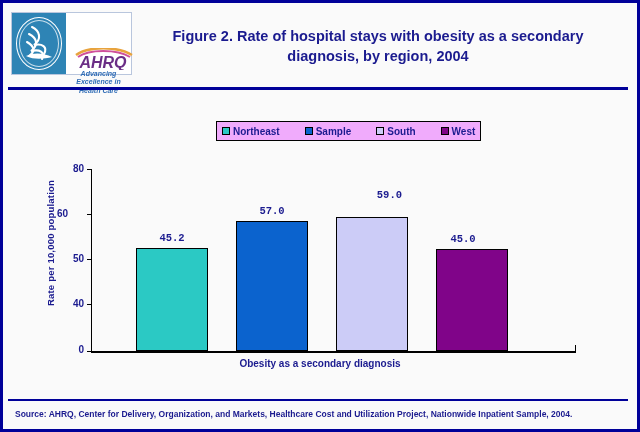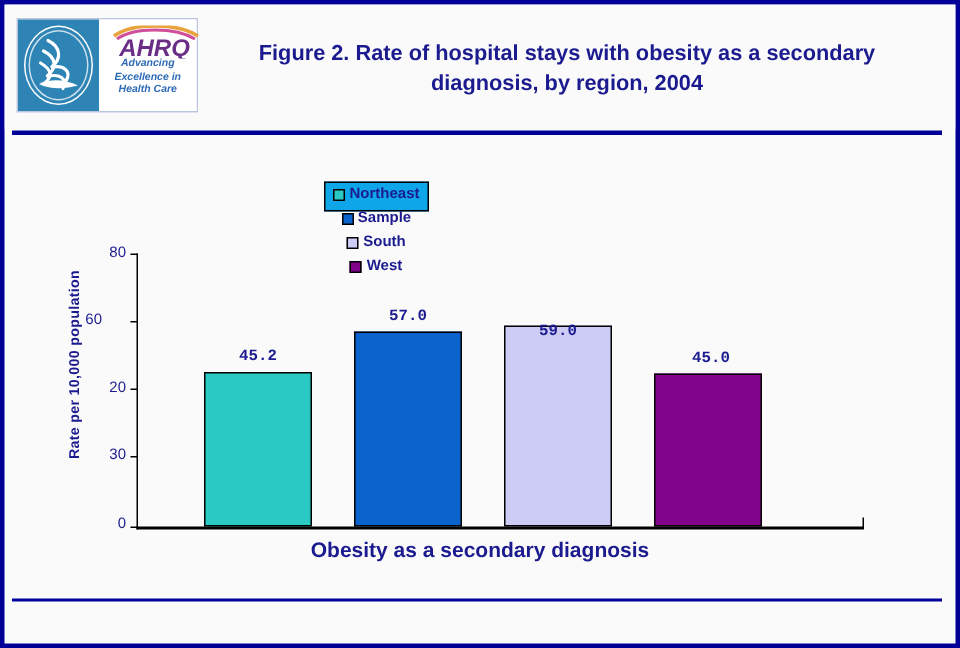--- a/index.html
+++ b/index.html
@@ -29,20 +29,21 @@
     background: #fafafa;
   }
   #logo-block {
     position: absolute;
     left: 8px; top: 9px;
     width: 121px; height: 63px;
     border: 1px solid #b9c6dd;
     box-sizing: border-box;
     background: #ffffff;
     display: flex;
+    align-items: center;
   }
   #hhs-seal {
     position: relative;
     width: 54px; height: 61px;
     background: #2e84b5;
     overflow: hidden;
     flex: 0 0 auto;
   }
   #hhs-seal .ring {
     position: absolute;
@@ -110,27 +111,26 @@
     left: 5px; top: 90px;
     width: 624px; height: 300px;
     background: #fafafa;
   }
 
   
   #legend {
     position: absolute;
     left: 208px; top: 28px;
     border: 1px solid #000000;
-    background: #0ea5e9;
+    background: #f0abfc;
     padding: 2px 5px 2px 5px;
     display: flex;
     align-items: center;
-    gap: 5px;
+    gap: 25px;
     height: 14px;
-    flex-direction: column;
   }
   .legend-item {
     display: flex;
     align-items: center;
     gap: 3px;
   }
   .legend-swatch {
     width: 8px; height: 8px;
     border: 1px solid #000000;
     box-sizing: border-box;
@@ -161,21 +161,21 @@
     font-weight: bold;
     color: #1b1b8f;
     letter-spacing: .2px;
     font-family: "Liberation Sans", sans-serif;
   }
   .y-tick-label {
     position: absolute;
     width: 26px;
     text-align: right;
     font-size: 10px;
-    font-weight: normal;
+    font-weight: bold;
     color: #1b1b8f;
     font-family: "Liberation Sans", sans-serif;
   }
   .tick-mark {
     position: absolute;
     width: 5px; height: 1px;
     background: #000000;
   }
   #y-axis-line {
     position: absolute;
@@ -207,21 +207,21 @@
     font-size: 10.5px;
     font-weight: bold;
     color: #1b1b8f;
     font-family: Liberation Mono, monospace;
   }
   #x-axis-title {
     position: absolute;
     left: 0; top: 265px;
     width: 624px;
     text-align: center;
-    font-size: 14px;
+    font-size: 10px;
     font-weight: bold;
     color: #1b1b8f;
     font-family: "Liberation Sans", sans-serif;
   }
 
   
   #footer-rule {
     position: absolute;
     left: 5px; top: 396px;
     width: 620px; height: 2px;
@@ -303,45 +303,46 @@
     <div id="plot">
 
       <div id="y-axis-title">Rate per 10,000 population</div>
 
       <div class="y-tick-label" style="left:50px; top:70px;">80</div>
       <div class="tick-mark" style="left:79px; top:76px;"></div>
 
       <div class="y-tick-label" style="left:34px; top:115px;">60</div>
       <div class="tick-mark" style="left:79px; top:121px;"></div>
 
-      <div class="y-tick-label" style="left:50px; top:160px;">20</div>
+      <div class="y-tick-label" style="left:50px; top:160px;">50</div>
       <div class="tick-mark" style="left:79px; top:166px;"></div>
 
-      <div class="y-tick-label" style="left:50px; top:205px;">30</div>
+      <div class="y-tick-label" style="left:50px; top:205px;">40</div>
       <div class="tick-mark" style="left:79px; top:211px;"></div>
 
       <div class="y-tick-label" style="left:50px; top:251px;">0</div>
       <div class="tick-mark" style="left:79px; top:258px;"></div>
 
       <div id="y-axis-line"></div>
 
       <div class="bar" style="left:128px; width:72px; top:155px; height:103px; background:#2BC9C4;"></div>
       <div class="bar-value" style="left:134px; top:139px;">45.2</div>
 
       <div class="bar" style="left:228px; width:72px; top:128px; height:130px; background:#0B63CE;"></div>
       <div class="bar-value" style="left:234px; top:112px;">57.0</div>
 
       <div class="bar" style="left:328px; width:72px; top:124px; height:134px; background:#CCCCF7;"></div>
-      <div class="bar-value" style="left:334px; top:122px;">59.0</div>
+      <div class="bar-value" style="left:334px; top:96px;text-align:right;">59.0</div>
 
       <div class="bar" style="left:428px; width:72px; top:156px; height:102px; background:#800489;"></div>
-      <div class="bar-value" style="left:436px; top:140px;">45.0</div>
+      <div class="bar-value" style="left:425px; top:140px;">45.0</div>
 
       <div id="x-axis-line"></div>
       <div id="x-axis-endtick"></div>
 
       <div id="x-axis-title">Obesity as a secondary diagnosis</div>
     </div>
   </div>
 
   <div id="footer-rule"></div>
+  <div id="source-note">Source: AHRQ, Center for Delivery, Organization, and Markets, Healthcare Cost and Utilization Project, Nationwide Inpatient Sample, 2004.</div>
 
 </div>
 
 </body></html>

